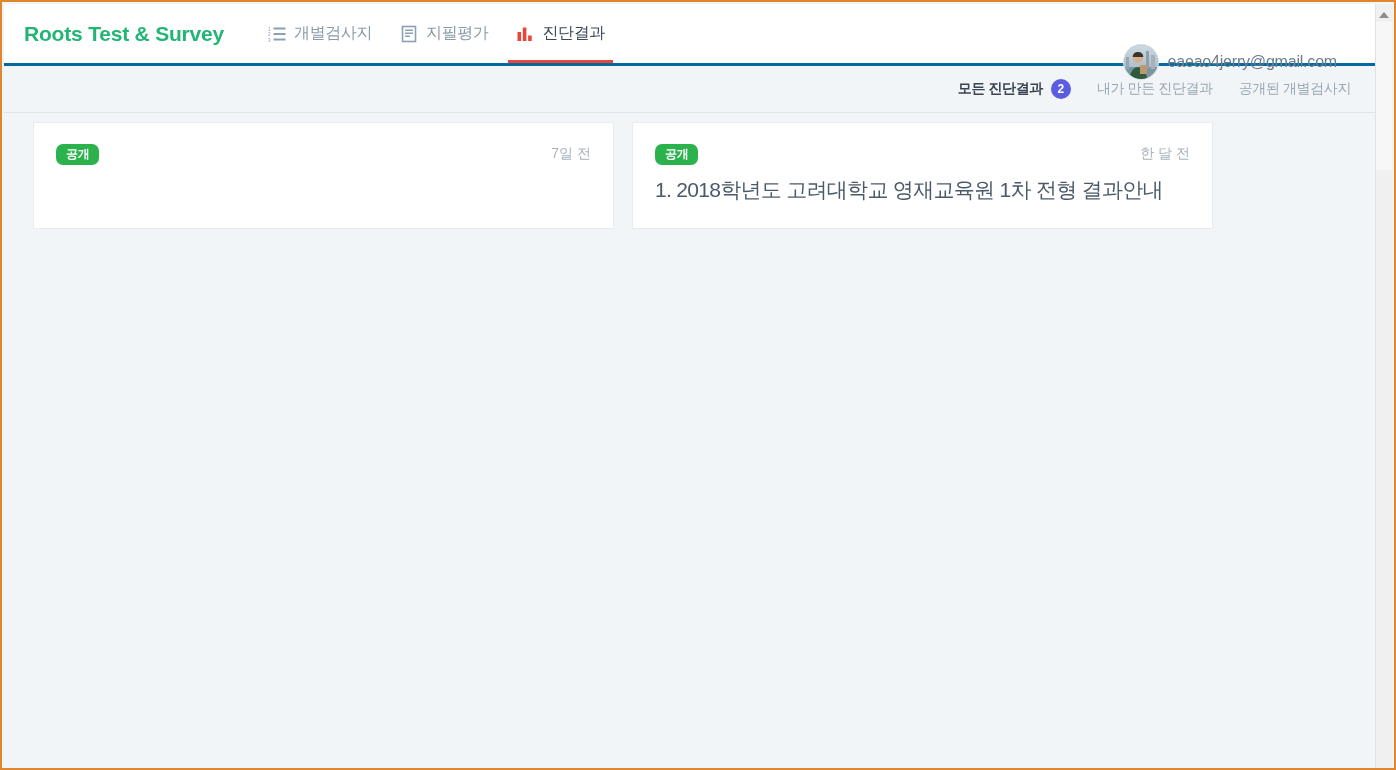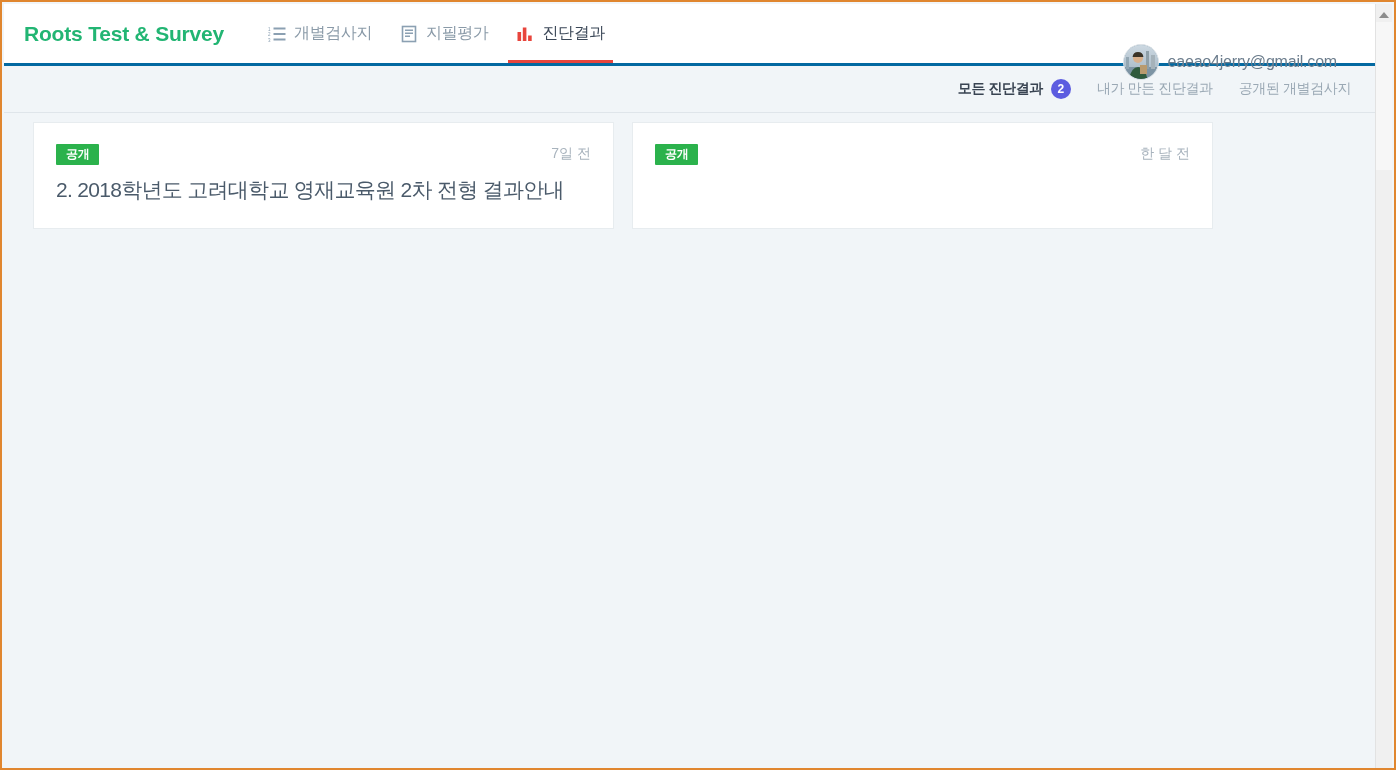--- a/index.html
+++ b/index.html
@@ -228,21 +228,21 @@
     align-items: center;
     justify-content: space-between;
     height: 22px;
   }
   .visibility-badge {
     display: inline-flex;
     align-items: center;
     justify-content: center;
     height: 21px;
     padding: 0 10px;
-    border-radius: 1px;
+    border-radius: 7px;
     background: #2bb24c;
     color: #ffffff;
     font-size: 12px;
     font-weight: bold;
     letter-spacing: -0.3px;
   }
   .card-time {
     font-size: 14px;
     color: #a8b3bd;
     letter-spacing: 0px;
@@ -352,28 +352,28 @@
 
   </div>
 
   <div id="card-grid">
 
     <div class="result-card">
       <div class="card-top-row">
         <span class="visibility-badge">공개</span>
         <span class="card-time">7일 전</span>
       </div>
-      <div class="card-title">2. 2018학년도 고려대학교 영재교육원 2차 전형 결과안내</div>
     </div>
 
     <div class="result-card">
       <div class="card-top-row">
         <span class="visibility-badge">공개</span>
         <span class="card-time">한 달 전</span>
       </div>
+      <div class="card-title">1. 2018학년도 고려대학교 영재교육원 1차 전형 결과안내</div>
     </div>
 
   </div>
 
   <div id="scrollbar">
     <div id="scroll-up-arrow">
       <span class="arrow-glyph"></span>
     </div>
     <div id="scroll-thumb"></div>
   </div>

